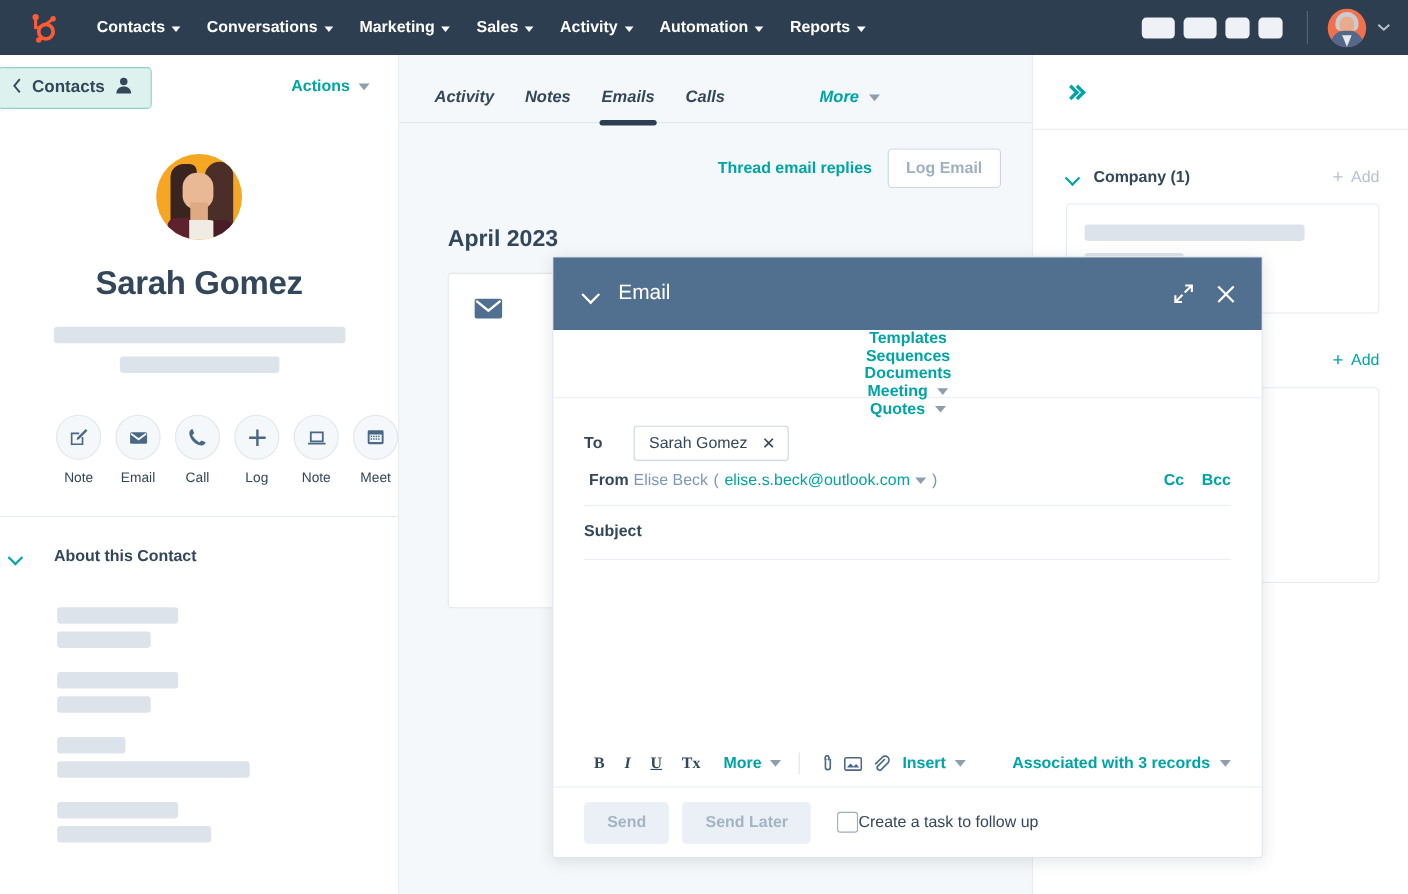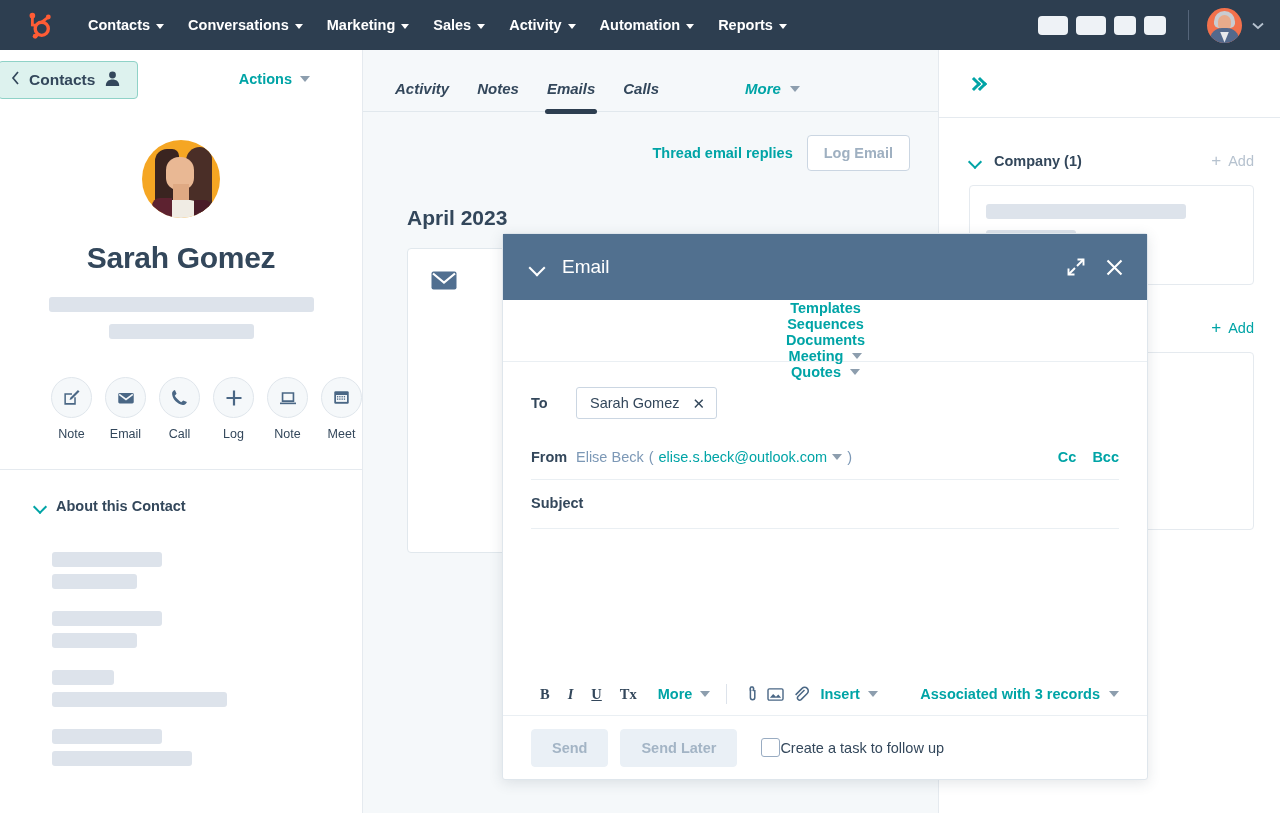--- a/index.html
+++ b/index.html
@@ -144,21 +144,21 @@
     gap: 9px;
     cursor: pointer;
   }
   .back-pill .lbl {
     font-size: 15.5px;
     font-weight: bold;
     color: #33475b;
   }
   .actions-link {
     position: absolute;
-    right: 52px; top: 21px;
+    right: 26px; top: 21px;
     font-size: 14.5px;
     font-weight: bold;
     color: #00a4a6;
     display: flex;
     align-items: center;
     gap: 8px;
     cursor: pointer;
   }
   .caret-grey {
     width: 0; height: 0;
@@ -275,22 +275,22 @@
     white-space: nowrap;
   }
   .lp-divider {
     height: 1px;
     background: #e5eaef;
     margin-top: 28px;
   }
   .about-head {
     display: flex;
     align-items: center;
-    gap: 9px;
-    padding: 28px 0 0 34px;
+    gap: 28px;
+    padding: 28px 0 0 8px;
     cursor: pointer;
   }
   .about-head .t {
     font-size: 14.5px;
     font-weight: bold;
     color: #33475b;
   }
   .chev-teal {
     width: 13px; height: 8px;
     position: relative;
@@ -571,23 +571,24 @@
     gap: 13px;
     cursor: pointer;
   }
   .chip-x {
     font-size: 15px;
     color: #33475b;
     line-height: 1;
     cursor: pointer;
   }
   .from-row {
-    margin-top: 20px;
+    margin-top: 0;
     padding-bottom: 8px;
     border-bottom: 1px solid #eaeff3;
+    text-align: center;
   }
   .from-val {
     font-size: 14.5px;
     color: #7c98b6;
     display: flex;
     align-items: center;
     gap: 5px;
     cursor: pointer;
   }
   .from-email { color: #00a4a6; }

